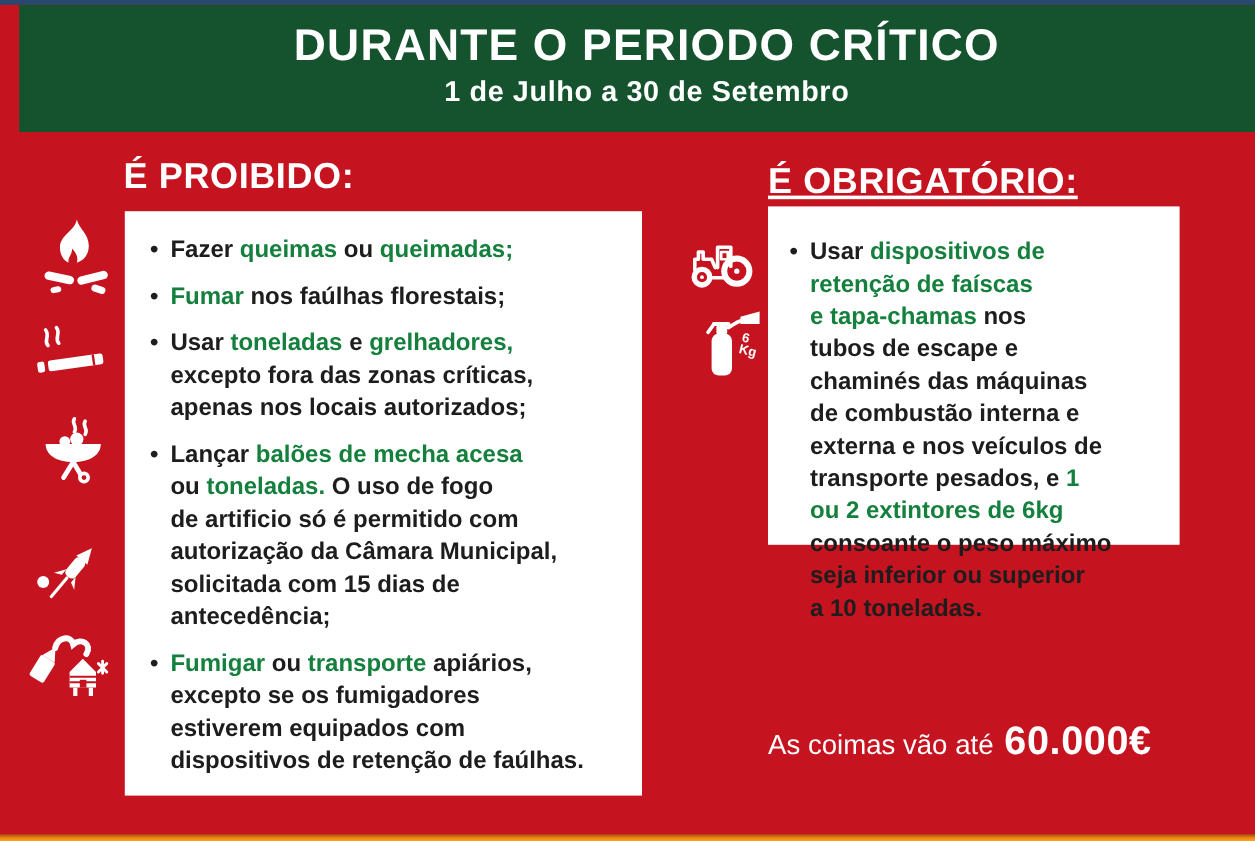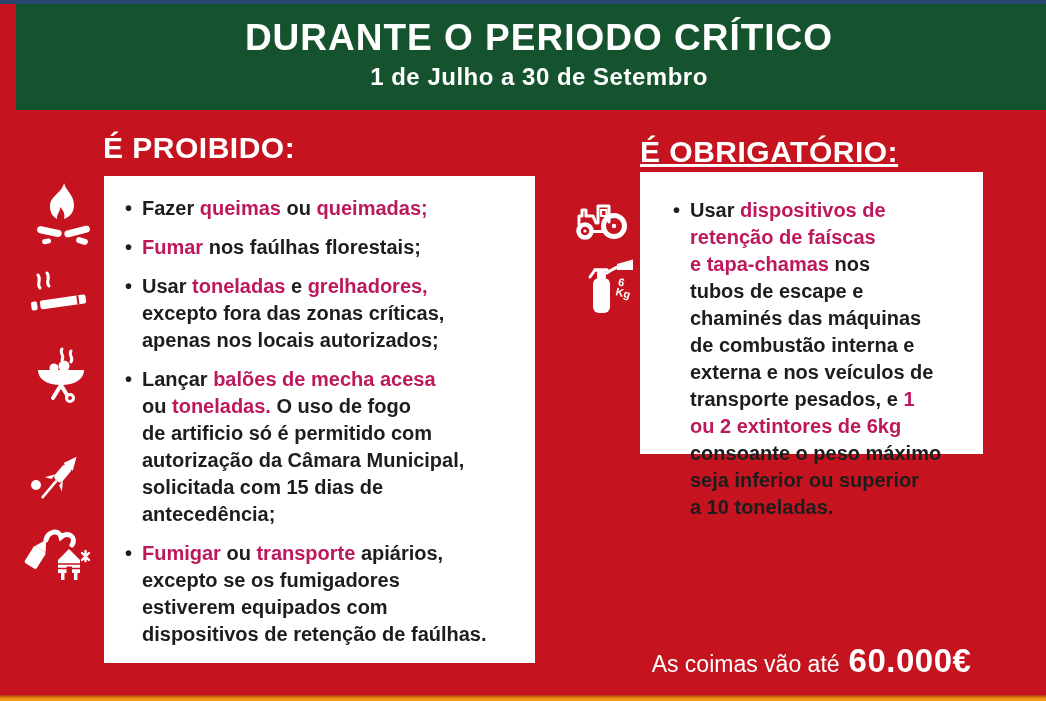--- a/index.html
+++ b/index.html
@@ -12,30 +12,30 @@
   .bottomline{position:absolute;left:0;bottom:0;width:100%;height:6px;
     background:linear-gradient(180deg,#a93d17 0%,#ef8a0d 55%,#f6a623 100%);}
   .header{position:absolute;top:4px;left:16px;width:100%;height:106px;background:#14532d;color:#fff;text-align:center;}
   .header .title{padding-top:13px;font-size:37px;font-weight:bold;letter-spacing:1px;}
   .header .subtitle{margin-top:4px;font-size:24px;font-weight:bold;letter-spacing:0.5px;}
   .col-heading{position:absolute;color:#fff;font-size:30px;font-weight:bold;letter-spacing:0.5px;}
   .heading-proibido{left:103px;top:131px;}
   .heading-obrigatorio{left:640px;top:135px;text-decoration:underline;}
   .white-box{position:absolute;background:#fff;box-sizing:border-box;}
   .box-proibido{left:104px;top:176px;width:431px;height:487px;padding:19px 12px 8px 21px;}
-  .box-obrigatorio{left:640px;top:172px;width:343px;height:282px;padding:25px 10px 8px 33px;}
+  .box-obrigatorio{left:640px;top:172px;width:343px;height:282px;padding:25px 10px 8px 18px;}
   .bullet{
     font-size:20px;font-weight:bold;color:#1d1d1d;line-height:27px;
     white-space:pre-line;padding-left:17px;text-indent:-17px;margin:0 0 12px 0;
   }
   .bullet .dot{display:inline-block;width:17px;text-indent:0;}
-  .hl{color:#be185d;}
-  .fines{position:absolute;left:640px;top:598px;width:343px;display:flex;justify-content:center;align-items:baseline;gap:9px;color:#fff;}
+  .hl{color:#15803d;}
+  .fines{position:absolute;left:640px;top:598px;width:343px;display:flex;align-items:baseline;gap:9px;color:#fff;}
   .fines .prefix{font-size:23px;font-weight:normal;}
-  .fines .amount{font-size:33px;font-weight:bold;letter-spacing:0.5px;margin-top:44px;}
+  .fines .amount{font-size:33px;font-weight:bold;letter-spacing:0.5px;}
   .icon{position:absolute;}
   .icon svg{display:block;overflow:visible;}
   .ic-campfire{left:36px;top:183px;}
   .ic-cigarette{left:28px;top:266px;}
   .ic-grill{left:34px;top:348px;}
   .ic-rocket{left:28px;top:448px;}
   .ic-smoker{left:22px;top:520px;}
   .ic-tractor{left:574px;top:192px;}
   .ic-extinguisher{left:583px;top:258px;}
   .ext-label{

